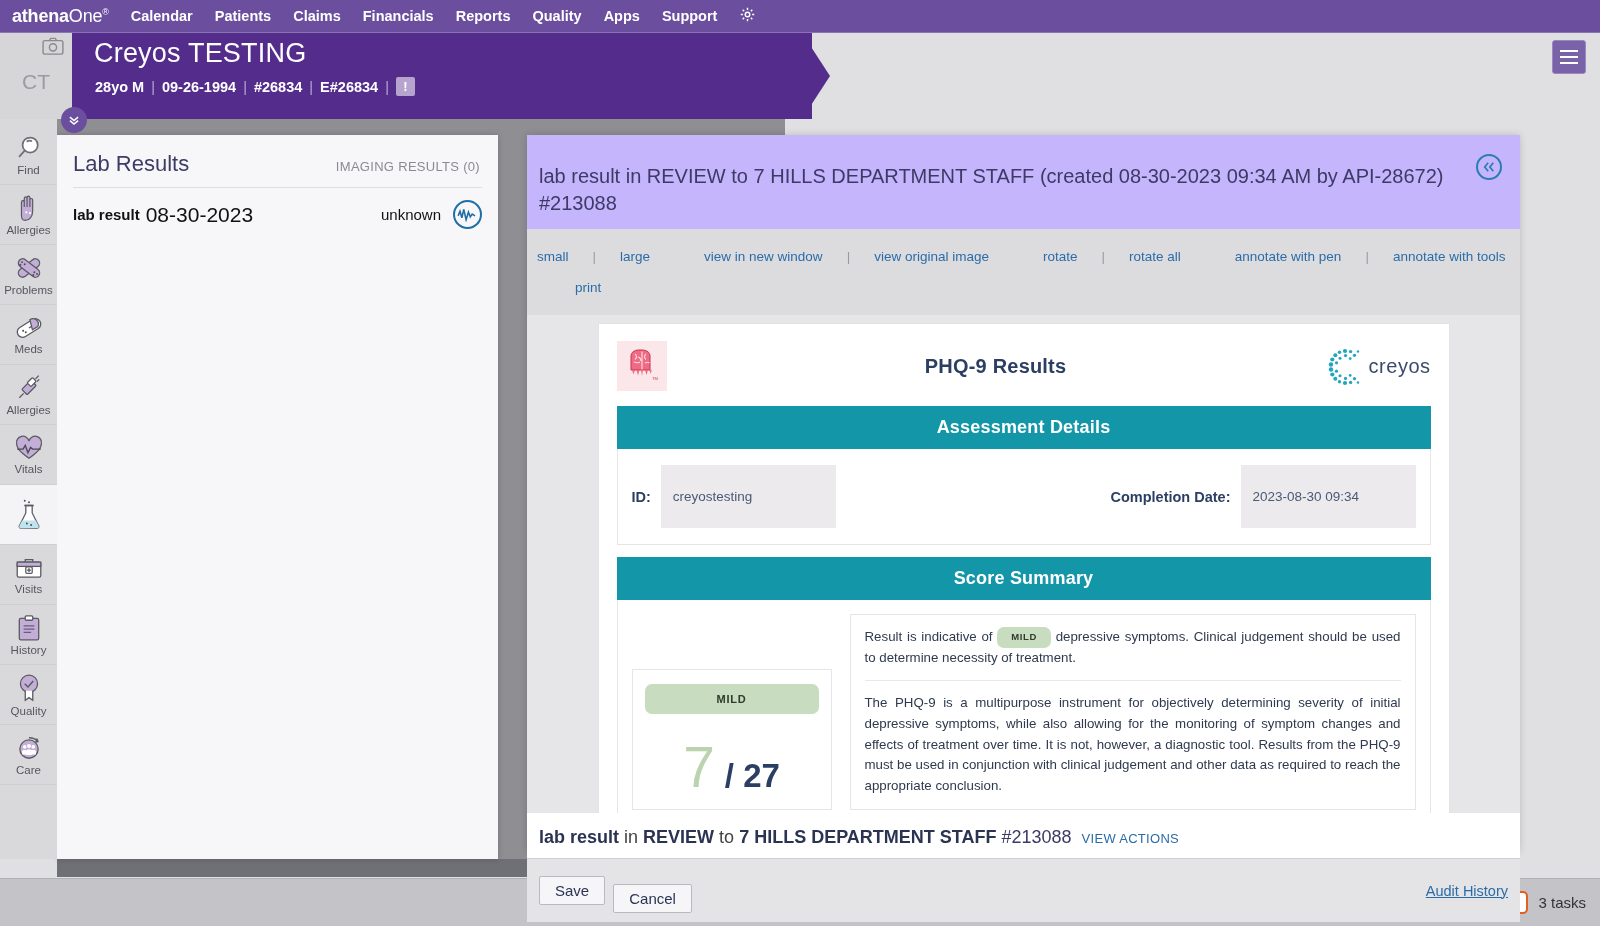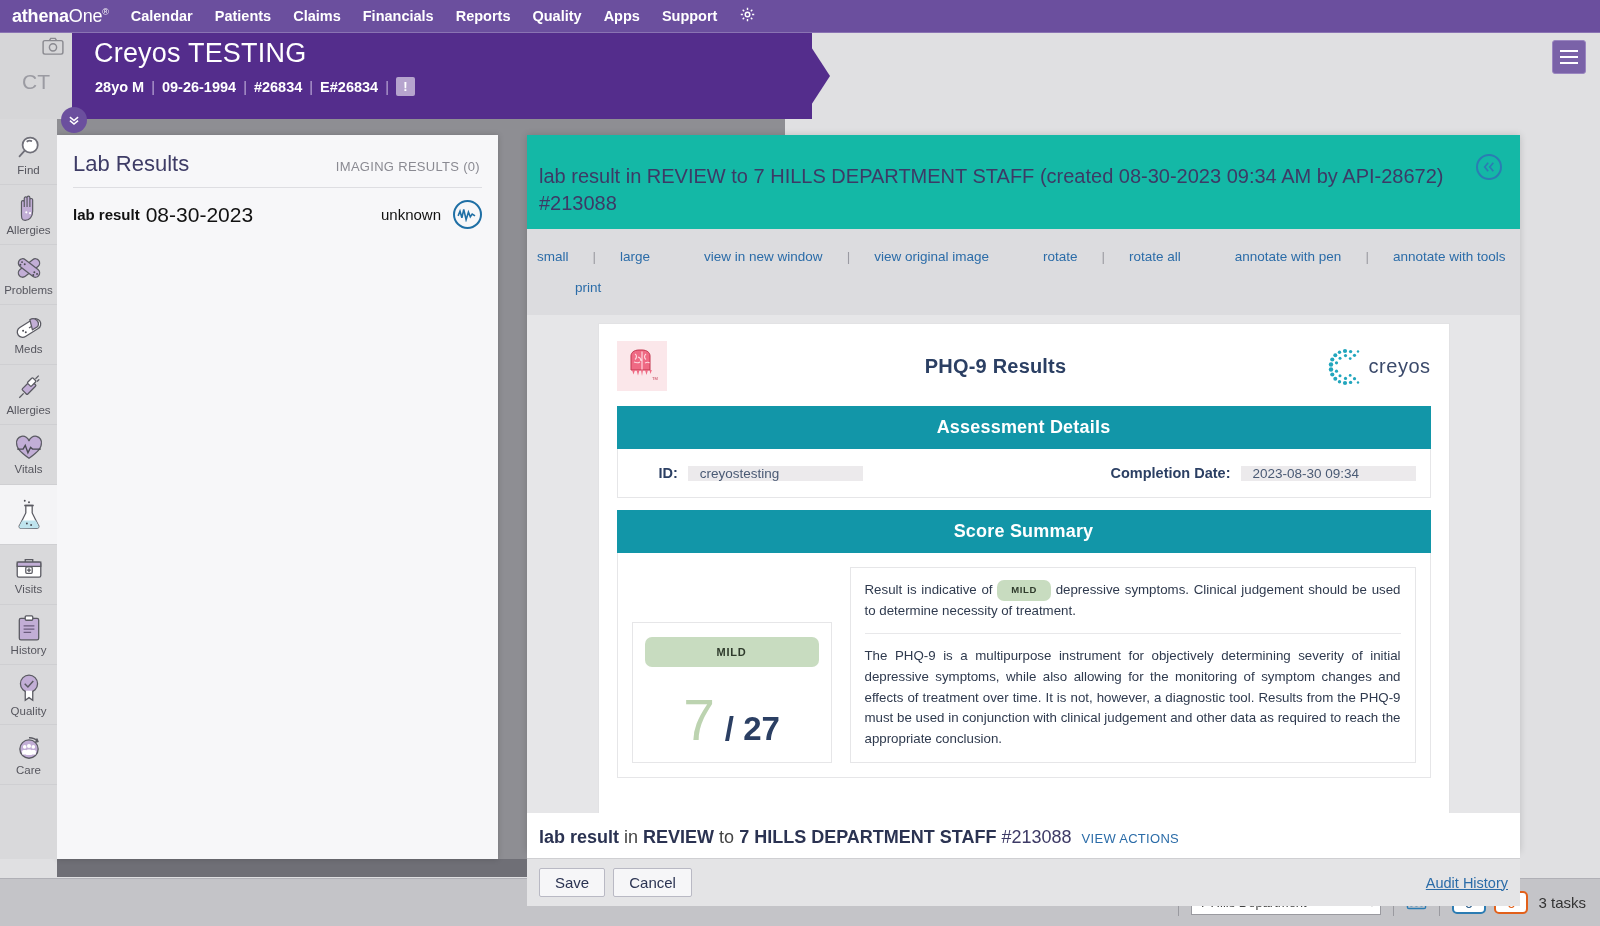--- a/index.html
+++ b/index.html
@@ -134,21 +134,21 @@
   .labrow .rstatus { margin-left:auto; font-size:15px; color:#111; }
   .labrow .ricon {
     margin-left: 12px; width:29px;height:29px;border-radius:15px;
     border:2px solid #1f6fa5; display:flex;align-items:center;justify-content:center;
     color:#1f6fa5;
   }
 
   
   .docpanel {
     position:absolute; top:135px; left:527px; width:993px; height:717px;
-    background:#14b8a6; z-index:18; box-shadow: 0 0 7px rgba(0,0,0,.16);
+    background:#c4b5fd; z-index:18; box-shadow: 0 0 7px rgba(0,0,0,.16);
   }
   .doc-collapse {
     position:absolute; top:19px; right:18px; width:26px;height:26px;border-radius:13px;
     border:2px solid #2b7cb3; color:#2b7cb3; display:flex;align-items:center;justify-content:center;
     font-size:13px; font-weight:700; cursor:pointer;
   }
   .doc-title {
     padding: 28px 60px 12px 12px; font-size:20px; color:#3d3a66; line-height:1.35;
     font-weight:400;
   }
@@ -177,23 +177,23 @@
   .creyos .cname { font-size:20px; color:#3b4a6b; letter-spacing:.5px;}
 
   .band {
     background:#1296a8; color:#fff; text-align:center; font-size:18px; font-weight:700;
     padding:11px 0; margin-top:12px; letter-spacing:.2px;
   }
   .detail-box {
     border:1px solid #e6e6e8; border-top:0; display:flex; align-items:center;
     padding: 16px 14px; gap:10px;
   }
-  .detail-box .lab { font-size:14.5px; font-weight:700; color:#2b3f63;margin-left:27px; }
+  .detail-box .lab { font-size:14.5px; font-weight:700; color:#2b3f63; }
   .detail-box .val {
-    background:#eceaec; color:#4a5a74; font-size:13.5px; padding:0 12px; min-width:175px;
+    background:#eceaec; color:#4a5a74; font-size:13.5px; padding:24px 12px; min-width:175px;
   }
   .detail-box .spacer { flex:1; }
 
   .summary-wrap {
     border:1px solid #e6e6e8; border-top:0; display:flex; gap:18px; padding:14px;align-items:flex-end;
   }
   .score-card {
     width:200px; border:1px solid #e6e6e8; padding:14px 12px; display:flex;
     flex-direction:column; align-items:center;
   }
@@ -226,21 +226,21 @@
   .doc-footer-title .va { font-size:13px; color:#2b6ca8; letter-spacing:.3px; cursor:pointer; margin-left:5px;}
   .doc-actions {
     background:#e4e4e6; padding:9px 12px; display:flex; align-items:center;
     border-top:1px solid #cfcfd2;
   }
   .btn {
     background:#f6f6f8; border:1px solid #b9b9c4; border-radius:2px;
     font-size:15px; color:#2b3352; padding:5px 15px; cursor:pointer;
     font-family:"Liberation Sans", sans-serif;
   }
-  .btn + .btn { margin-left:8px; }
+  .btn + .btn { margin-left:8px;margin-top:16px; }
   .audit { margin-left:auto; font-size:14.5px; color:#2b6ca8; text-decoration:underline; cursor:pointer;}
 
   
   .bg-strip {
     position:absolute; left:57px; top:119px; width:728px; height:740px;
     background:#8e8e93; z-index:5;
   }
   .bg-strip2 {
     position:absolute; left:57px; top:859px; width:728px; height:18px;
     background:#6f6f76; z-index:6;

